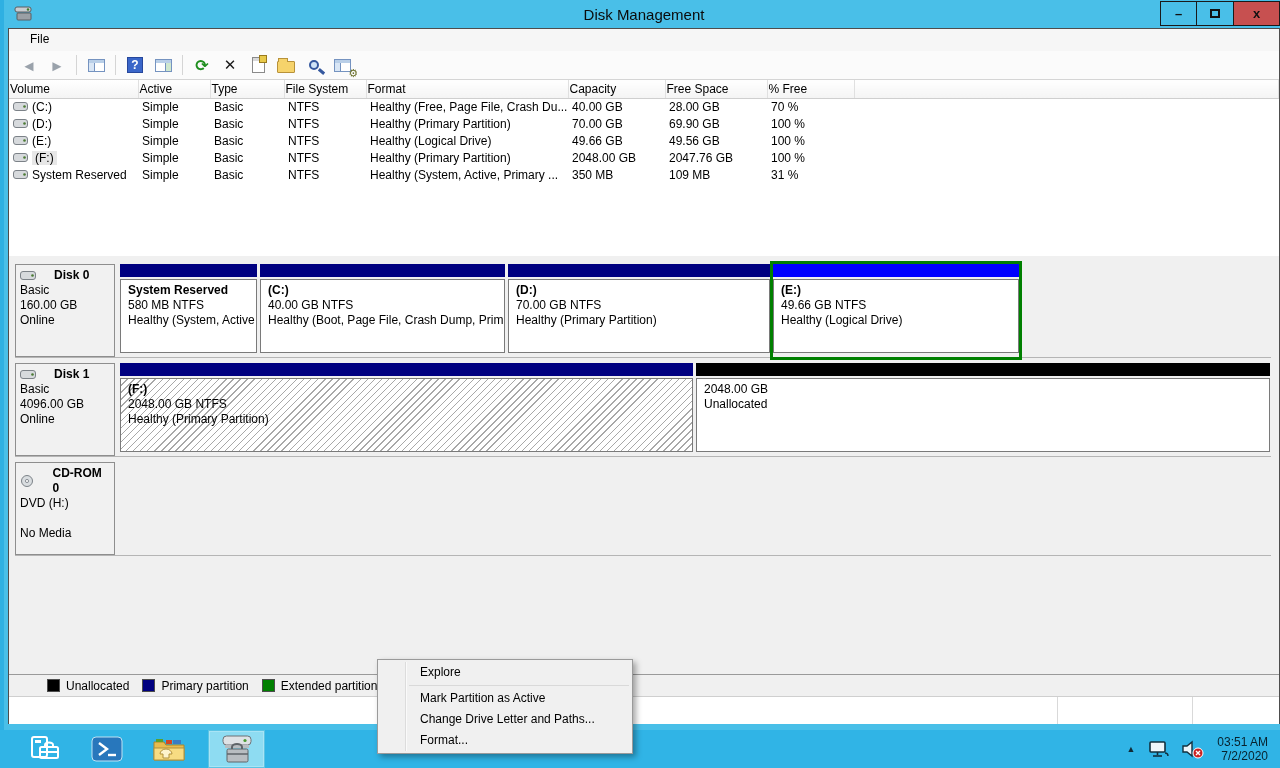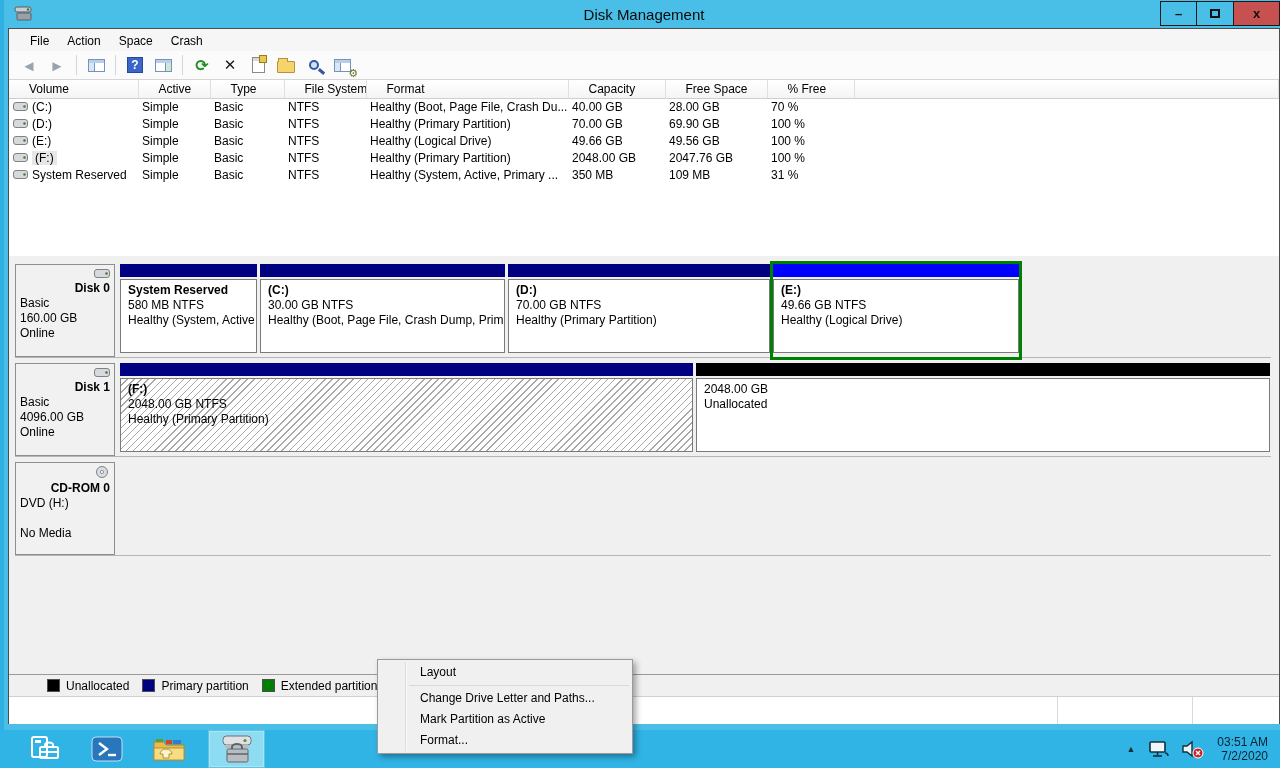--- a/index.html
+++ b/index.html
@@ -19,21 +19,21 @@
     display:flex; align-items:center; justify-content:center; font-weight:bold;
     font-size:13px; color:#111; }
   .win-btn:first-child { border-left:1px solid #1a1a1a; }
   #btn-close { width:46px; background:#c75050; }
   #max-glyph { width:10px; height:9px; border:2px solid #111; display:inline-block; }
 
   #client { position:relative; height:696px; background:#fff; border:1px solid #4d4d4d; border-bottom:none;
     display:flex; flex-direction:column; }
 
   
-  #menubar { height:22px; background:#f6f6f6; display:flex; align-items:flex-end; padding-left:12px; }
+  #menubar { height:22px; background:#f6f6f6; display:flex; align-items:flex-start; padding-left:12px;flex-direction:column; }
   .menu-item { padding:3px 9px; }
   #toolbar { height:29px; background:#fbfbfb; border-bottom:1px solid #d5d5d5;
     display:flex; align-items:center; padding-left:8px; gap:4px; }
   .tb-btn { width:24px; height:22px; display:flex; align-items:center; justify-content:center; }
   .tb-sep { width:1px; height:20px; background:#d5d5d5; margin:0 3px; }
   .nav-arrow { font-size:15px; color:#9aa2ab; font-weight:bold; }
   .mini-window { width:17px; height:13px; border:1px solid #7593c0; background:
     linear-gradient(#b9cfe8 3px,#fff 3px); position:relative; }
   .mini-window.left::after { content:""; position:absolute; left:0; top:3px; bottom:0; width:5px;
     background:#d9e6f5; border-right:1px solid #7593c0; }
@@ -53,35 +53,35 @@
   .magnifier { width:10px; height:10px; border:2px solid #35589e; border-radius:50%;
     background:#cfe3f7; position:relative; }
   .magnifier::after { content:""; position:absolute; left:7px; top:8px; width:7px; height:3px;
     background:#35589e; transform:rotate(40deg); }
   .gear-window { position:relative; }
   .gear-window .gear { position:absolute; right:-4px; bottom:-4px; font-size:11px; color:#6a6f2a; }
 
   
   #volume-pane { height:176px; background:#fff; overflow:hidden; }
   table { border-collapse:collapse; table-layout:fixed; width:1270px; }
-  th { font-weight:normal; text-align:left; height:18px; padding:1px 20px;
+  th { font-weight:normal; text-align:left; height:18px; padding:1px 1px;
     background:linear-gradient(#ffffff,#f4f4f4); border-right:1px solid #e0e0e0;
     border-bottom:1px solid #cfcfcf; overflow:hidden; white-space:nowrap; }
   td { height:17px; padding:0 4px; white-space:nowrap; overflow:hidden; }
   .vol-cell { display:flex; align-items:center; gap:4px; }
   .vol-sel { background:#e7e7e7; padding:0 3px; }
 
   
   #disk-pane { flex:1; background:#f0f0f0; padding:8px 6px 0 6px; position:relative; }
   .disk-row { display:flex; height:94px; margin-bottom:5px; border-bottom:1px solid #b5b5b5;
     width:1256px; }
   .disk-head { width:100px; min-width:100px; background:#f1f1f1; border:1px solid #8e8e8e;
     padding:3px 4px; line-height:15px; }
   .disk-head .name { font-weight:bold; }
-  .disk-head .nm-row { display:flex; align-items:flex-end; gap:2px;flex-direction:column; }
+  .disk-head .nm-row { display:flex; align-items:center; gap:18px; }
   .parts { display:flex; gap:3px; margin-left:5px; }
   .part { display:flex; flex-direction:column; }
   .stripe { height:13px; width:100%; }
   .part-body { flex:1; margin-top:2px; border:1px solid #7a7a7a; background:#fff;
     padding:3px 7px; line-height:15px; overflow:hidden; white-space:nowrap; margin-bottom:4px; }
   .part-body .t { font-weight:bold; }
   .part.extended { outline:3px solid #008000; outline-offset:0px; }
   .part.hatched .part-body { background:repeating-linear-gradient(135deg,#ffffff 0 4px,#a8a8a8 4px 5px); }
 
   
@@ -219,21 +219,21 @@
                     <svg width="15" height="11">
                       <rect x="0.5" y="1.5" width="14" height="8" rx="2.5" fill="#d7dadd" stroke="#7c8288"></rect>
                       <circle cx="11.5" cy="5.5" r="1.3" fill="#4b7a33"></circle>
                     </svg>
                     <span>(C:)</span>
                   </span>
                 </td>
             <td>Simple</td>
             <td>Basic</td>
             <td>NTFS</td>
-            <td>Healthy (Boot, Page File, Crash Du...</td>
+            <td>Healthy (Free, Page File, Crash Du...</td>
             <td>40.00 GB</td>
             <td>28.00 GB</td>
             <td>70 %</td>
                 <td></td>
           </tr>
           <tr>
             <td>
                   <span class="vol-cell">
                     <svg width="15" height="11">
                       <rect x="0.5" y="1.5" width="14" height="8" rx="2.5" fill="#d7dadd" stroke="#7c8288"></rect>
@@ -333,21 +333,21 @@
               <div class="part-body">
                 <div class="t">System Reserved</div>
                 <div>580 MB NTFS</div>
                 <div>Healthy (System, Active</div>
               </div>
             </div>
             <div class="part" style="width:245px">
               <div class="stripe" style="background-color: rgb(0, 0, 128);"></div>
               <div class="part-body">
                 <div class="t">(C:)</div>
-                <div>30.00 GB NTFS</div>
+                <div>40.00 GB NTFS</div>
                 <div>Healthy (Boot, Page File, Crash Dump, Prima</div>
               </div>
             </div>
             <div class="part" style="width:262px">
               <div class="stripe" style="background-color: rgb(0, 0, 128);"></div>
               <div class="part-body">
                 <div class="t">(D:)</div>
                 <div>70.00 GB NTFS</div>
                 <div>Healthy (Primary Partition)</div>
               </div>
@@ -405,24 +405,24 @@
                 </svg>
                 <span class="name">CD-ROM 0</span>
               </div>
             <div>DVD (H:)</div>
             <div>&nbsp;</div>
             <div>No Media</div>
           </div>
         </div>
 
         <div id="context-menu">
-          <div class="cm-item">Layout</div>
+          <div class="cm-item">Explore</div>
           <div class="cm-sep"></div>
+          <div class="cm-item">Mark Partition as Active</div>
           <div class="cm-item">Change Drive Letter and Paths...</div>
-          <div class="cm-item">Mark Partition as Active</div>
           <div class="cm-item">Format...</div>
 
         </div>
       </div>
 
       <div id="legend">
         <span class="leg-item">
             <span class="swatch" style="background-color: rgb(0, 0, 0);"></span>
             <span>Unallocated</span>
           </span>

